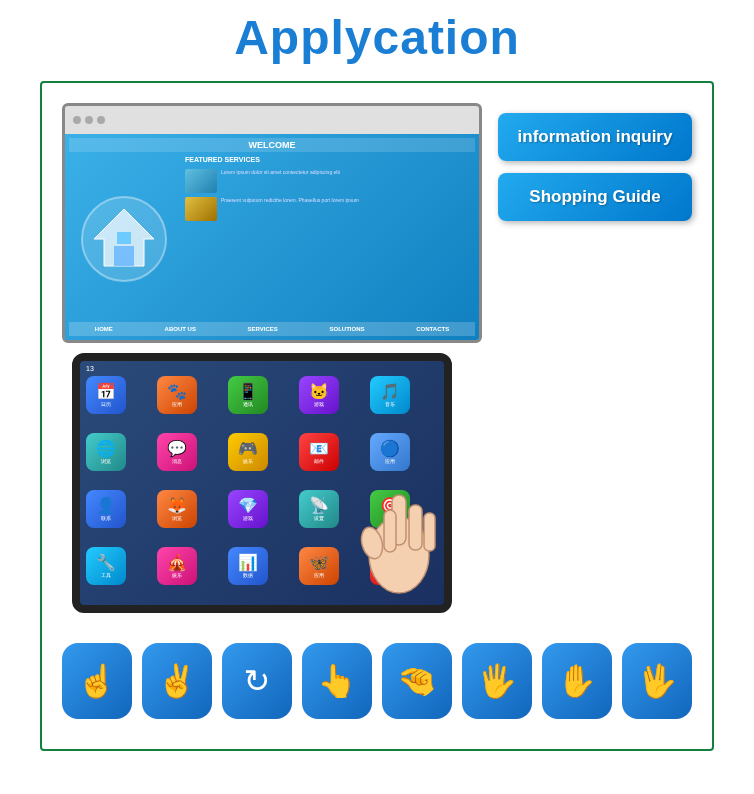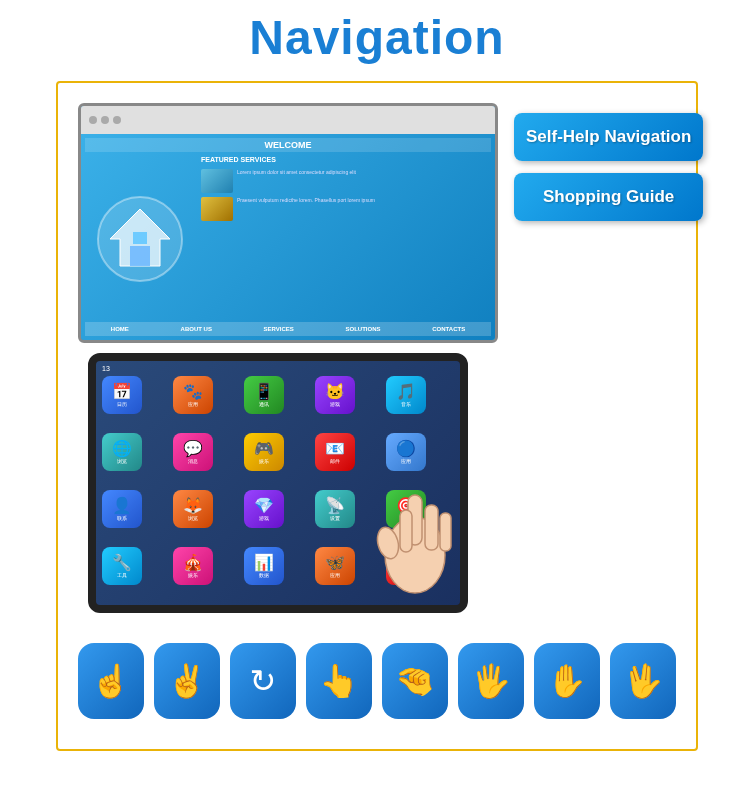--- a/index.html
+++ b/index.html
@@ -14,22 +14,22 @@
     .page-title {
       text-align: center;
       font-size: 48px;
       font-weight: bold;
       color: #1a7fd4;
       padding: 10px 0 16px;
       letter-spacing: 1px;
     }
 
     .main-container {
-      margin: 0 56px;
-      border: 2px solid #eab308;
+      margin: 0 40px;
+      border: 2px solid #15803d;
       border-radius: 4px;
       padding: 20px;
       background: #fff;
     }
 
     .content-row {
       display: flex;
       gap: 16px;
       align-items: flex-start;
     }
@@ -275,21 +275,21 @@
       align-items: center;
       justify-content: center;
       font-size: 32px;
       color: #fff;
       cursor: pointer;
     }
   </style>
 </head>
 <body>
 
-<div class="page-title">Navigation</div>
+<div class="page-title">Applycation</div>
 
 <div class="main-container">
   <div class="content-row">
 
     <div class="screens-column">
 
       <div class="screen-top">
         <div class="browser-nav">
           <div class="nav-dot"></div>
           <div class="nav-dot"></div>
@@ -436,21 +436,21 @@
 
             <rect x="70" y="38" width="11" height="38" rx="5" fill="#f5d0b0"></rect>
 
             <ellipse cx="18" cy="68" rx="10" ry="16" fill="#f5d0b0" transform="rotate(-15,18,68)"></ellipse>
           </g>
         </svg>
       </div>
     </div>
 
     <div class="buttons-column" id="buttons-col">
-        <button class="feature-btn">Self-Help Navigation</button>
+        <button class="feature-btn">information inquiry</button>
         <button class="feature-btn">Shopping Guide</button>
       </div>
   </div>
 
   <div class="bottom-icons-row" id="icons-row">
       <div class="gesture-icon">☝</div>
       <div class="gesture-icon">✌</div>
       <div class="gesture-icon">↻</div>
       <div class="gesture-icon">👆</div>
       <div class="gesture-icon">🤏</div>

